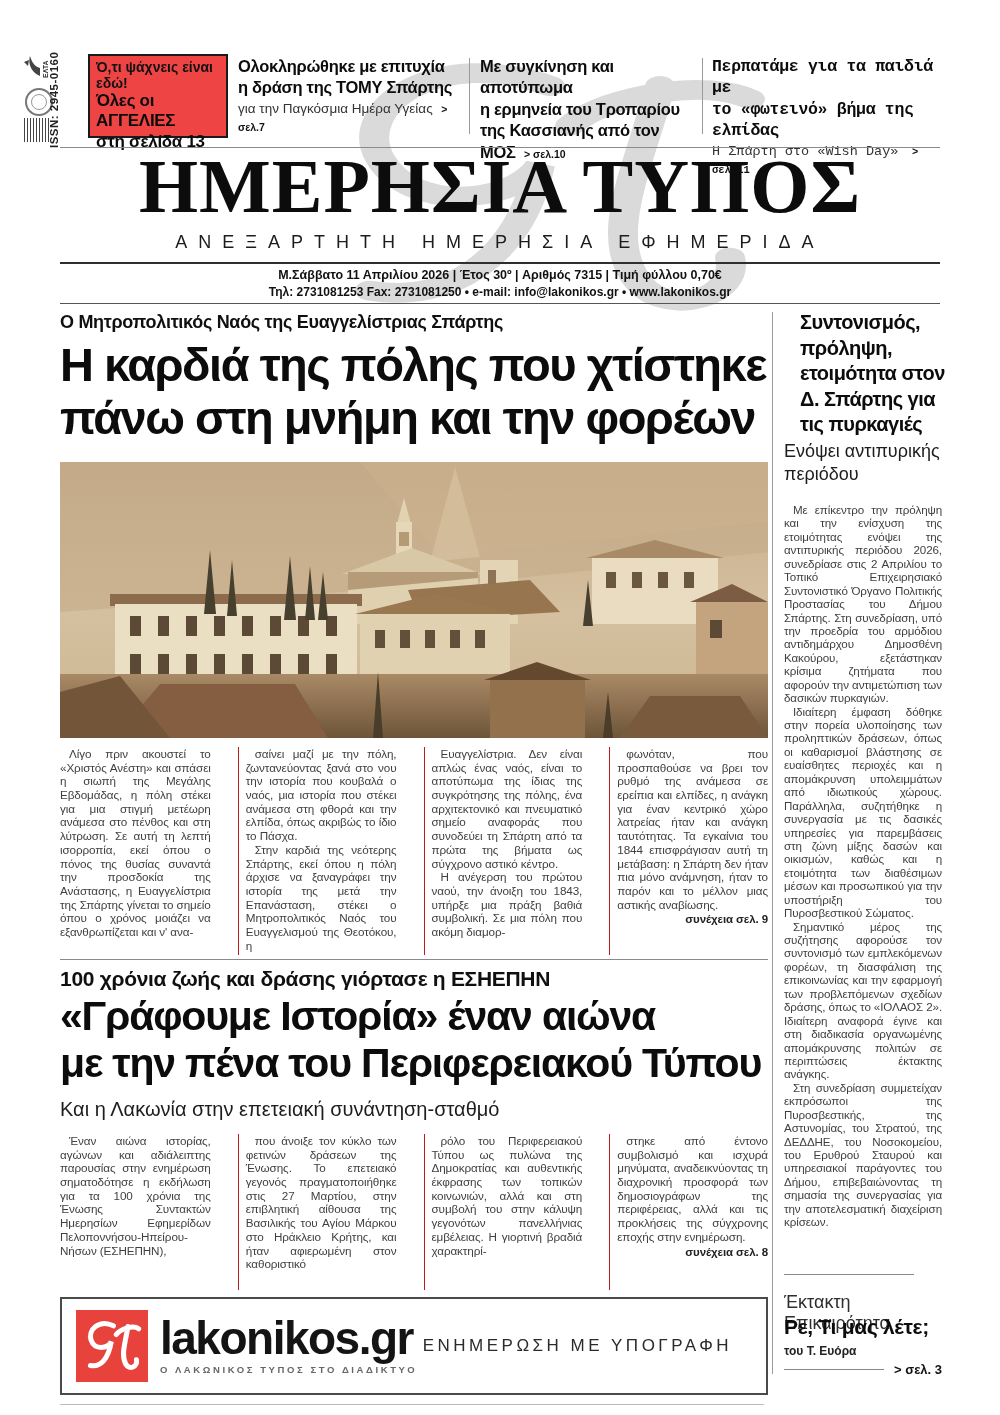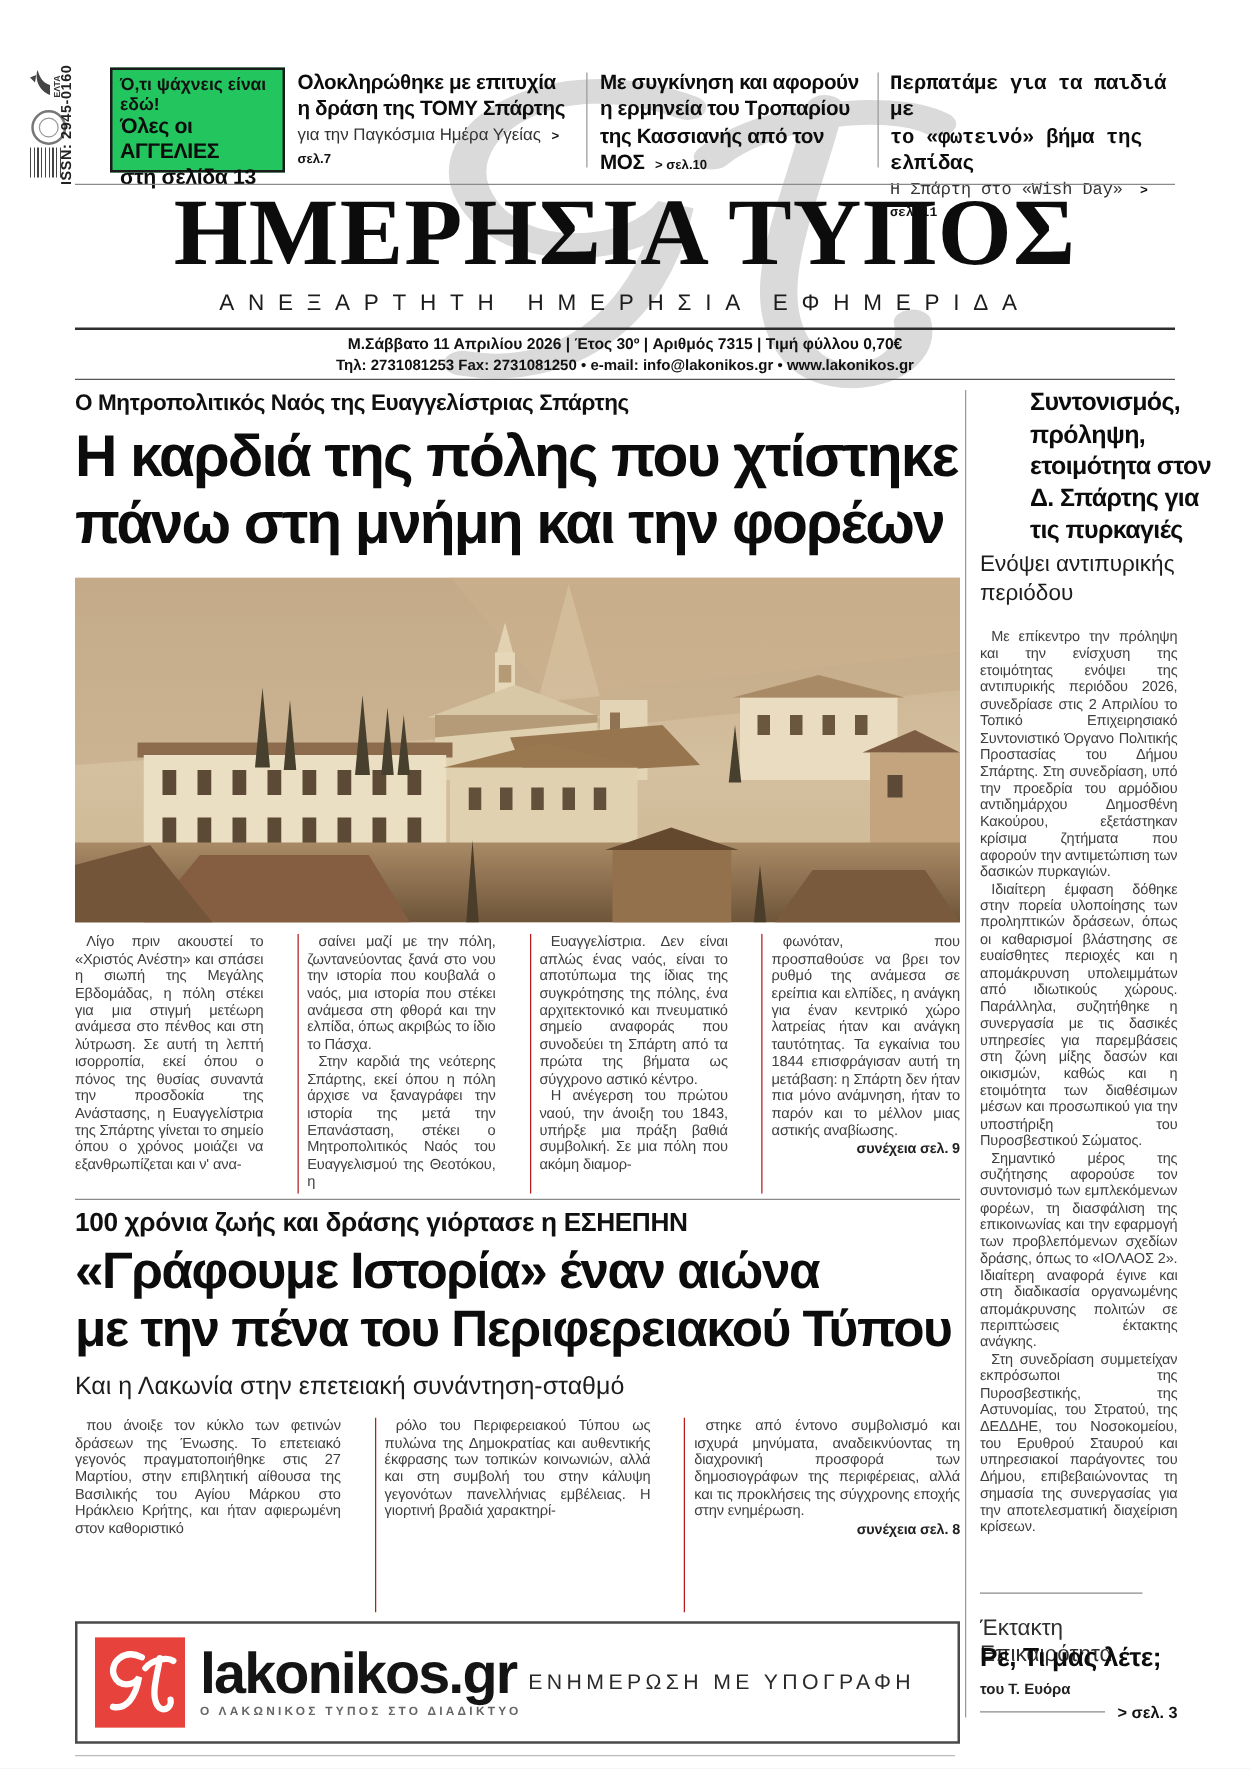--- a/index.html
+++ b/index.html
@@ -13,21 +13,21 @@
   
   .elta-icon{left:22px;top:52px;width:30px;height:30px;}
   .stamp-icon{left:25px;top:88px;width:24px;height:24px;border:2px solid #777;border-radius:50%;}
   .stamp-icon::after{content:"";position:absolute;left:4px;top:4px;right:4px;bottom:4px;border:1.5px solid #999;border-radius:50%;}
   .barcode-icon{left:24px;top:118px;width:26px;height:24px;
     background:repeating-linear-gradient(90deg,#444 0 1px,transparent 1px 3px);}
   .issn{left:48px;top:48px;height:100px;writing-mode:vertical-rl;transform:rotate(180deg);
         font-size:11.5px;font-weight:700;color:#222;letter-spacing:.5px;}
 
   
-  .teaser-box{left:88px;top:54px;width:124px;height:74px;border:2px solid #1a1a1a;padding:3px 6px;z-index:2;background:#22c55e;}
+  .teaser-box{left:88px;top:54px;width:124px;height:74px;border:2px solid #1a1a1a;padding:3px 6px;z-index:2;background:#ef4444;}
   .tb1{font-size:14px;font-weight:700;color:#111;}
   .tb2{font-size:17px;font-weight:800;color:#0c0c0c;letter-spacing:-.3px;line-height:1.2;}
   .teaser{z-index:2;}
   .t-bold{font-size:16.5px;font-weight:800;color:#0c0c0c;line-height:1.3;letter-spacing:-.3px;}
   .t-light{font-size:13.5px;color:#333;display:inline;}
   .t-page{font-size:10.5px;font-weight:800;color:#111;display:inline;margin-left:4px;}
   .teaser2{left:238px;top:56px;width:228px;}
   .teaser3{left:480px;top:56px;width:218px;}
   .teaser4{left:712px;top:56px;width:232px;font-family:Liberation Mono, monospace;}
   .tdiv1{left:469px;top:58px;width:1px;height:76px;background:#9a9a9a;z-index:2;}
@@ -74,21 +74,21 @@
   
   .banner{left:60px;top:1297px;width:704px;height:94px;border:2px solid #4a4a4a;display:flex;align-items:center;z-index:2;background:#fff;}
   .banner-logo{width:72px;height:72px;background:#e8423c;margin-left:14px;flex:none;}
   .banner-text{margin-left:12px;}
   .banner-site{font-size:46px;font-weight:700;color:#141414;letter-spacing:-1.5px;line-height:.95;}
   .banner-tagline{font-size:9.5px;letter-spacing:2.6px;color:#666;font-weight:700;margin-top:3px;}
   .banner-slogan{margin-left:auto;margin-right:34px;font-size:17px;letter-spacing:3.5px;color:#2a2a2a;}
   .rule-bottom{left:60px;top:1404px;width:704px;height:1px;background:#bbb;z-index:2;}
 
   
-  .sb-title{left:824px;top:310px;width:158px;font-size:20px;font-weight:800;line-height:1.28;
+  .sb-title{left:800px;top:310px;width:158px;font-size:20px;font-weight:800;line-height:1.28;
     color:#0c0c0c;letter-spacing:-.5px;z-index:2;}
   .sb-sub{left:784px;top:440px;width:158px;font-size:18px;color:#1d1d1d;line-height:1.25;z-index:2;}
   .sb-body{left:784px;top:503px;width:158px;height:762px;overflow:hidden;text-align:justify;
     font-size:11.6px;line-height:1.16;color:#3f3f3f;letter-spacing:-.1px;z-index:2;}
   .sb-body p{margin:0;text-indent:9px;}
   .sb-rule{left:784px;top:1274px;width:130px;height:1px;background:#8a8a8a;z-index:2;}
 
   .break-label{left:784px;top:1292px;width:158px;font-size:18px;color:#2e2e2e;z-index:2;}
   .break-title{left:784px;top:1315px;width:158px;font-size:21px;font-weight:800;color:#0c0c0c;letter-spacing:-.3px;z-index:2;}
   .break-author{left:784px;top:1344px;width:158px;font-size:12px;font-weight:700;color:#222;z-index:2;}
@@ -131,21 +131,21 @@
     <div class="t-bold">η δράση της ΤΟΜΥ Σπάρτης</div>
     <div>
       <span class="t-light">για την Παγκόσμια Ημέρα Υγείας</span>
       <span class="t-page">&gt; σελ.7</span>
     </div>
   </div>
 
   <div class="abs tdiv1"></div>
 
   <div class="abs teaser teaser3">
-    <div class="t-bold">Με συγκίνηση και αφορούν</div>
+    <div class="t-bold">Με συγκίνηση και αποτύπωμα</div>
     <div class="t-bold">η ερμηνεία του Τροπαρίου</div>
     <div>
       <span class="t-bold">της Κασσιανής από τον ΜΟΣ</span>
       <span class="t-page">&gt; σελ.10</span>
     </div>
   </div>
 
   <div class="abs tdiv2"></div>
 
   <div class="abs teaser teaser4">
@@ -287,20 +287,23 @@
 
   <div class="abs kicker2">100 χρόνια ζωής και δράσης γιόρτασε η ΕΣΗΕΠΗΝ</div>
   <div class="abs headline2">
     <span>«Γράφουμε Ιστορία» έναν αιώνα</span><br>
     <span>με την πένα του Περιφερειακού Τύπου</span>
   </div>
   <div class="abs subhead2">Και η Λακωνία στην επετειακή συνάντηση-σταθμό</div>
 
   <div class="abs cols cols2">
     <div class="col">
+      <p>Έναν αιώνα ιστορίας, αγώνων και αδιάλειπτης παρουσίας στην ενημέρωση σηματοδότησε η εκδήλωση για τα 100 χρόνια της Ένωσης Συντακτών Ημερησίων Εφημερίδων Πελοποννήσου-Ηπείρου-Νήσων (ΕΣΗΕΠΗΝ),</p>
+    </div>
+    <div class="col">
       <p>που άνοιξε τον κύκλο των φετινών δράσεων της Ένωσης. Το επετειακό γεγονός πραγματοποιήθηκε στις 27 Μαρτίου, στην επιβλητική αίθουσα της Βασιλικής του Αγίου Μάρκου στο Ηράκλειο Κρήτης, και ήταν αφιερωμένη στον καθοριστικό</p>
     </div>
     <div class="col">
       <p>ρόλο του Περιφερειακού Τύπου ως πυλώνα της Δημοκρατίας και αυθεντικής έκφρασης των τοπικών κοινωνιών, αλλά και στη συμβολή του στην κάλυψη γεγονότων πανελλήνιας εμβέλειας. Η γιορτινή βραδιά χαρακτηρί-</p>
     </div>
     <div class="col">
       <p>στηκε από έντονο συμβολισμό και ισχυρά μηνύματα, αναδεικνύοντας τη διαχρονική προσφορά των δημοσιογράφων της περιφέρειας, αλλά και τις προκλήσεις της σύγχρονης εποχής στην ενημέρωση.</p>
       <p class="continuation">συνέχεια σελ. 8</p>
     </div>
   </div>

